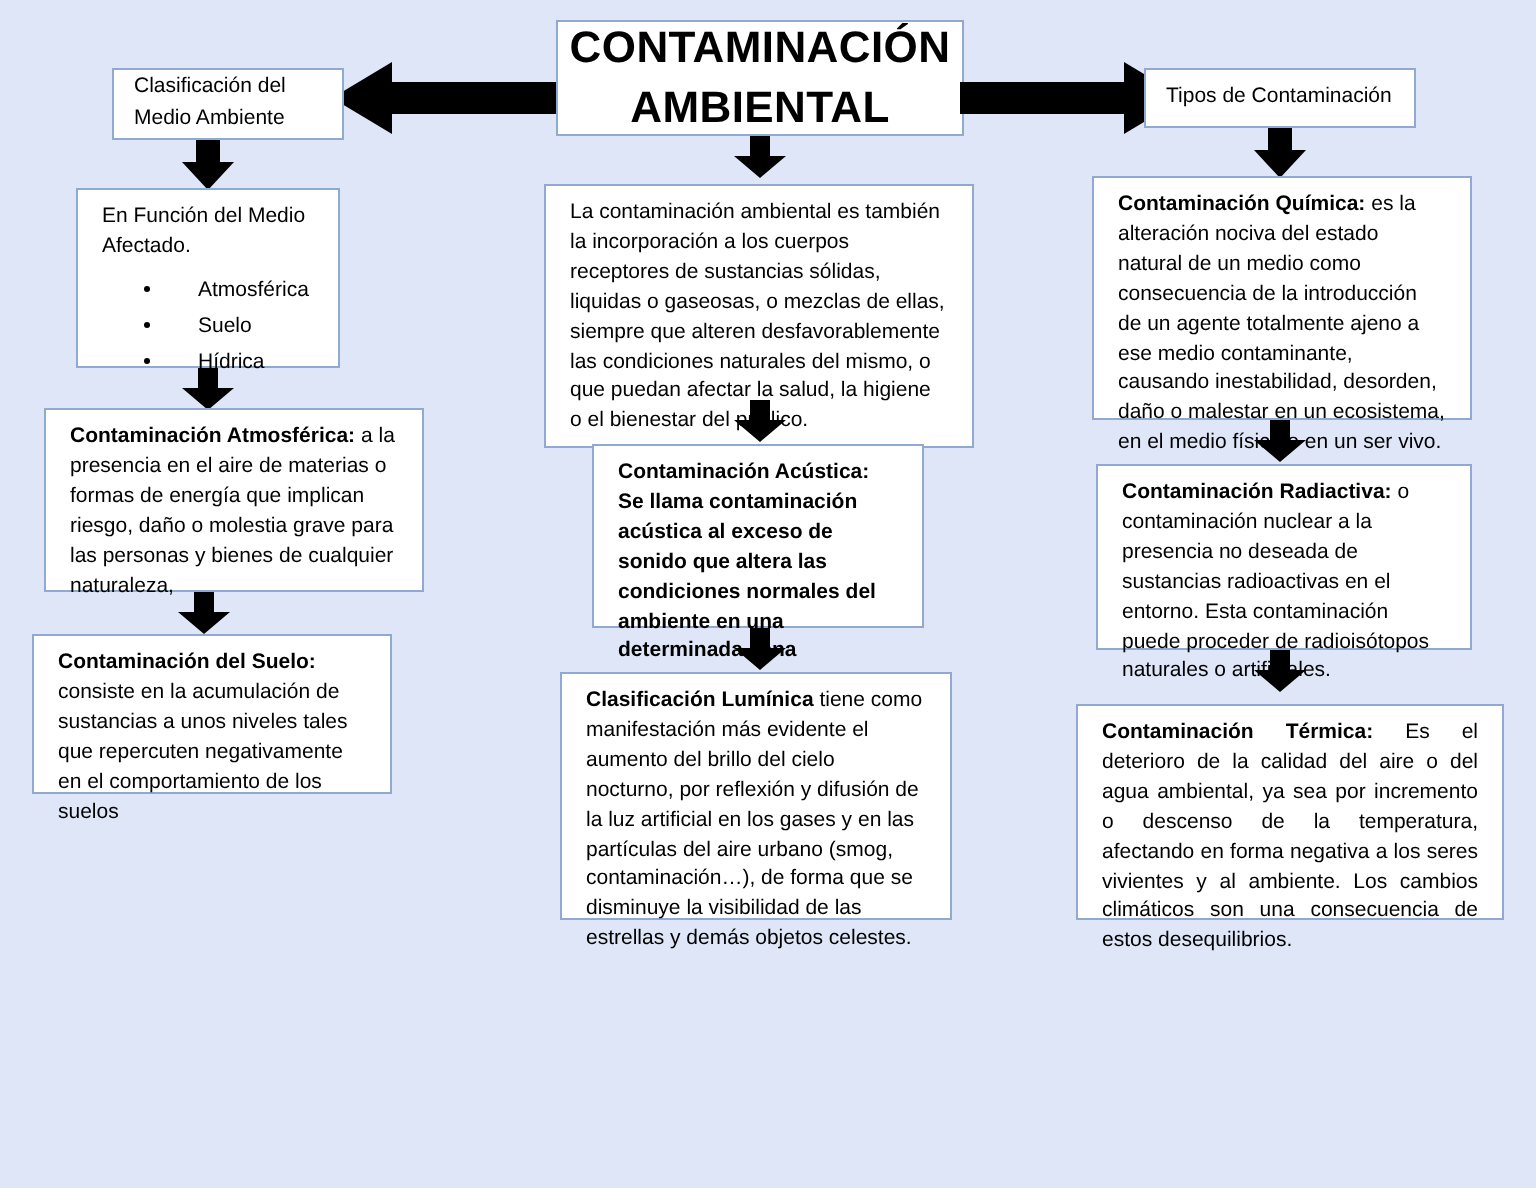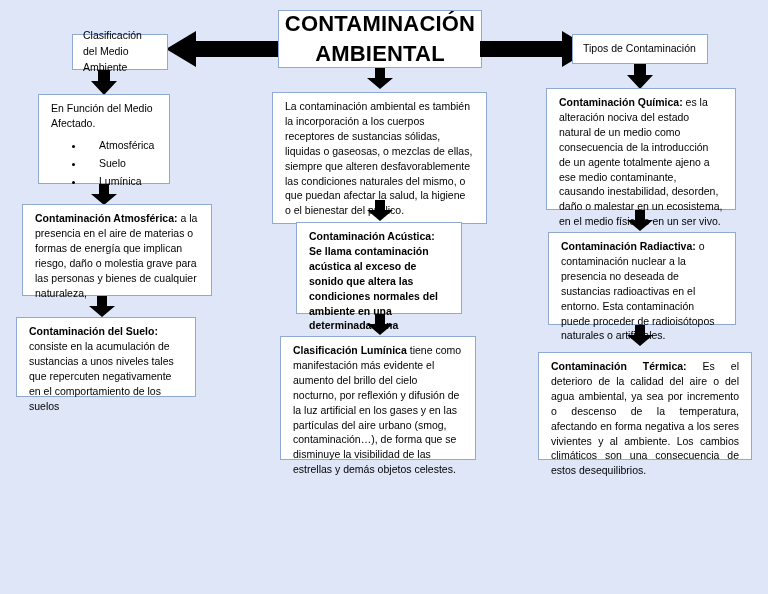--- a/index.html
+++ b/index.html
@@ -113,37 +113,37 @@
   <div class="arrow-down" style="left:366px; top:314px; width:28px; height:22px;">
     <svg width="28" height="22" viewBox="0 0 28 22">
       <polygon points="9,0 19,0 19,10 27,10 14,21 1,10 9,10" fill="#000000"></polygon>
     </svg>
   </div>
 
   <div class="box body-box" style="left:280px; top:336px; width:196px; height:124px;">
     <div class="pad"><span class="lead">Clasificación Lumínica</span><span> tiene como manifestación más evidente el aumento del brillo del cielo nocturno, por reflexión y difusión de la luz artificial en los gases y en las partículas del aire urbano (smog, contaminación…), de forma que se disminuye la visibilidad de las estrellas y demás objetos celestes.</span></div>
   </div>
 
-  <div class="box label-box" style="left:72px; top:34px; width:96px; height:36px;">
+  <div class="box label-box" style="left:56px; top:34px; width:116px; height:36px;">
     <div class="pad">Clasificación del Medio Ambiente</div>
   </div>
 
   <div class="arrow-down" style="left:90px; top:70px; width:28px; height:26px;">
     <svg width="28" height="26" viewBox="0 0 28 26">
       <polygon points="8,0 20,0 20,11 27,11 14,25 1,11 8,11" fill="#000000"></polygon>
     </svg>
   </div>
 
   <div class="box body-box" style="left:38px; top:94px; width:132px; height:90px;">
     <div class="pad">
       <div>En Función del Medio Afectado.</div>
       <ul class="bullets">
         <li>Atmosférica</li>
         <li>Suelo</li>
-        <li>Lumínica</li>
+        <li>Hídrica</li>
       </ul>
     </div>
   </div>
 
   <div class="arrow-down" style="left:90px; top:184px; width:28px; height:22px;">
     <svg width="28" height="22" viewBox="0 0 28 22">
       <polygon points="9,0 19,0 19,10 27,10 14,21 1,10 9,10" fill="#000000"></polygon>
     </svg>
   </div>
 

